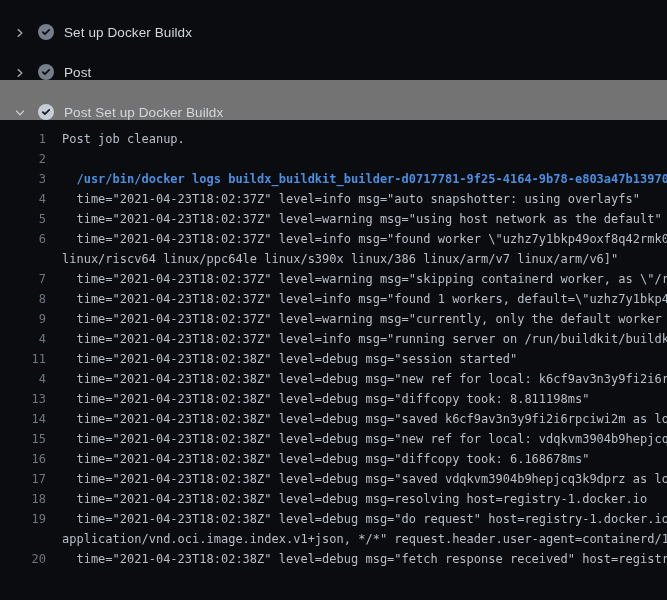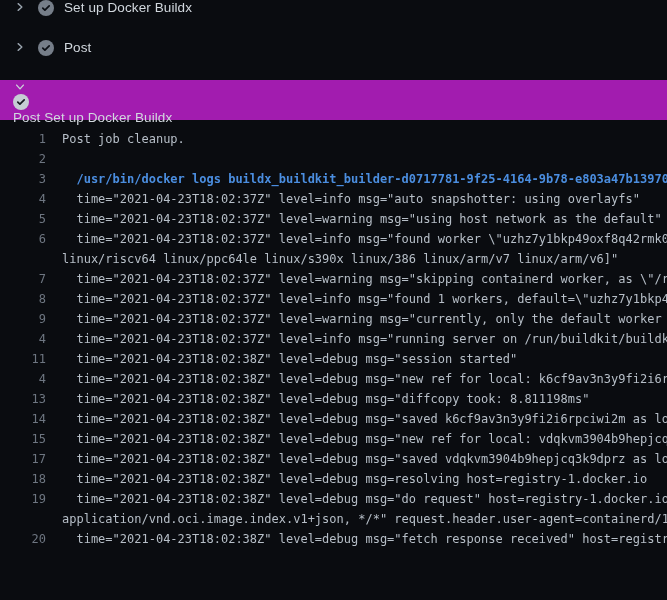--- a/index.html
+++ b/index.html
@@ -5,24 +5,24 @@
   html,body{margin:0;padding:0;}
   body{
     width:667px;height:600px;overflow:hidden;
     background:#0a0c10;
     font-family:"Liberation Sans",sans-serif;
   }
   .panel{width:667px;height:600px;overflow:hidden;}
 
   
   .section-row{
-    height:40px;display:flex;align-items:flex-start;
+    height:40px;display:flex;align-items:flex-end;
     padding-left:13px;box-sizing:border-box;cursor:pointer;
   }
-  .section-row.expanded{background:#a21caf;flex-direction:column;}
+  .section-row.expanded{background:#737373;}
   .chev{width:14px;height:14px;margin-right:11px;flex:none;display:flex;align-items:center;justify-content:center;}
   .chev svg{display:block;}
   .check{width:16px;height:16px;margin-right:10px;flex:none;}
   .check svg{display:block;}
   .check .circ{fill:#767e89;}
   .expanded .check .circ{fill:#c6cdd4;}
   .section-label{
     font-size:13.5px;color:#d2d8de;letter-spacing:.1px;
   }
 
@@ -112,20 +112,21 @@
         <div class="log-row plain"><span class="ln"></span><span class="lc"><span class="log-text">linux/riscv64 linux/ppc64le linux/s390x linux/386 linux/arm/v7 linux/arm/v6]"</span></span></div>
         <div class="log-row plain"><span class="ln">7</span><span class="lc"><span class="log-text">  time="2021-04-23T18:02:37Z" level=warning msg="skipping containerd worker, as \"/run</span></span></div>
         <div class="log-row plain"><span class="ln">8</span><span class="lc"><span class="log-text">  time="2021-04-23T18:02:37Z" level=info msg="found 1 workers, default=\"uzhz7y1bkp49o</span></span></div>
         <div class="log-row plain"><span class="ln">9</span><span class="lc"><span class="log-text">  time="2021-04-23T18:02:37Z" level=warning msg="currently, only the default worker ca</span></span></div>
         <div class="log-row plain"><span class="ln">4</span><span class="lc"><span class="log-text">  time="2021-04-23T18:02:37Z" level=info msg="running server on /run/buildkit/buildkit</span></span></div>
         <div class="log-row plain"><span class="ln">11</span><span class="lc"><span class="log-text">  time="2021-04-23T18:02:38Z" level=debug msg="session started"</span></span></div>
         <div class="log-row plain"><span class="ln">4</span><span class="lc"><span class="log-text">  time="2021-04-23T18:02:38Z" level=debug msg="new ref for local: k6cf9av3n3y9fi2i6rpc</span></span></div>
         <div class="log-row plain"><span class="ln">13</span><span class="lc"><span class="log-text">  time="2021-04-23T18:02:38Z" level=debug msg="diffcopy took: 8.811198ms"</span></span></div>
         <div class="log-row plain"><span class="ln">14</span><span class="lc"><span class="log-text">  time="2021-04-23T18:02:38Z" level=debug msg="saved k6cf9av3n3y9fi2i6rpciwi2m as loca</span></span></div>
         <div class="log-row plain"><span class="ln">15</span><span class="lc"><span class="log-text">  time="2021-04-23T18:02:38Z" level=debug msg="new ref for local: vdqkvm3904b9hepjcq3k</span></span></div>
+        <div class="log-row plain"><span class="ln">16</span><span class="lc"><span class="log-text">  time="2021-04-23T18:02:38Z" level=debug msg="diffcopy took: 6.168678ms"</span></span></div>
         <div class="log-row plain"><span class="ln">17</span><span class="lc"><span class="log-text">  time="2021-04-23T18:02:38Z" level=debug msg="saved vdqkvm3904b9hepjcq3k9dprz as loca</span></span></div>
         <div class="log-row plain"><span class="ln">18</span><span class="lc"><span class="log-text">  time="2021-04-23T18:02:38Z" level=debug msg=resolving host=registry-1.docker.io</span></span></div>
         <div class="log-row plain"><span class="ln">19</span><span class="lc"><span class="log-text">  time="2021-04-23T18:02:38Z" level=debug msg="do request" host=registry-1.docker.io r</span></span></div>
         <div class="log-row plain"><span class="ln"></span><span class="lc"><span class="log-text">application/vnd.oci.image.index.v1+json, */*" request.header.user-agent=containerd/1.4</span></span></div>
         <div class="log-row plain"><span class="ln">20</span><span class="lc"><span class="log-text">  time="2021-04-23T18:02:38Z" level=debug msg="fetch response received" host=registry-</span></span></div>
       </div>
   </div>
 
 </div>
 

